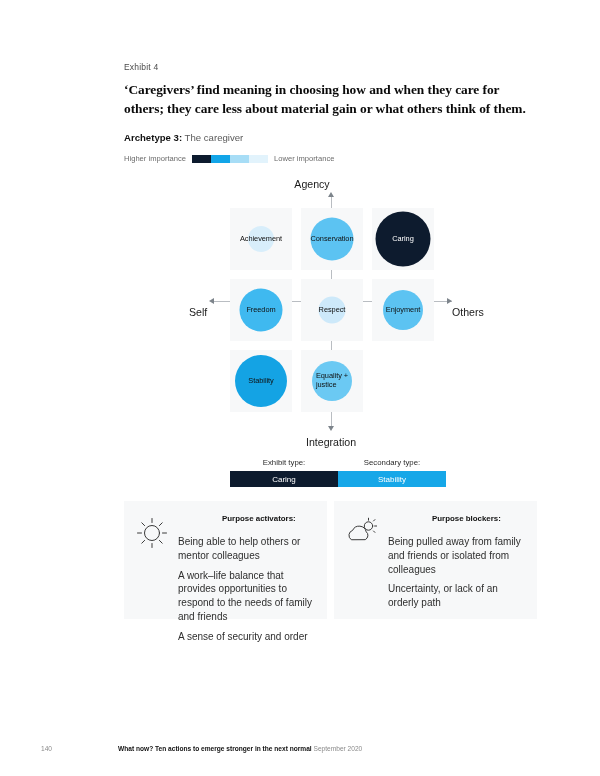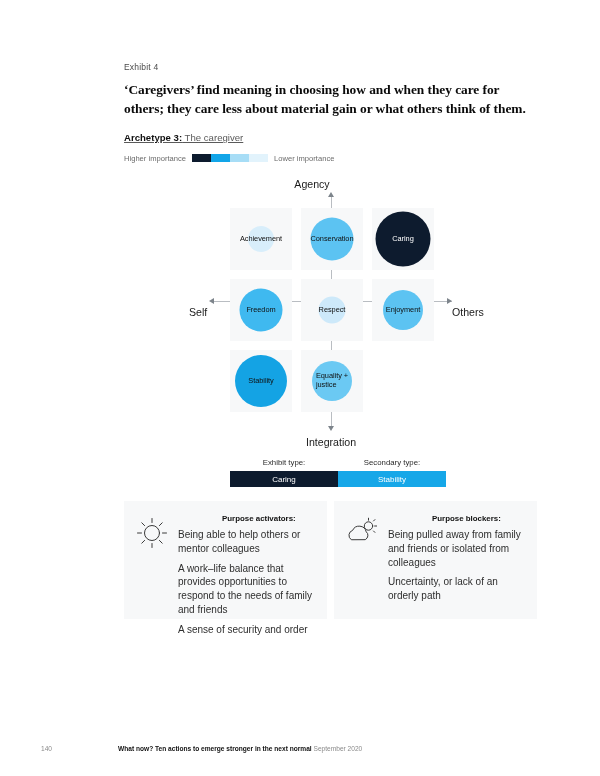--- a/index.html
+++ b/index.html
@@ -18,28 +18,28 @@
     font-size: 8.5px; color: #4a4a4a; letter-spacing: .2px;
   }
   .headline {
     position: absolute; left: 124px; top: 80px; width: 410px;
     font-family: "Liberation Serif", serif;
     font-size: 13.4px; font-weight: 700; line-height: 1.42;
     color: #0a0a0a; letter-spacing: -.05px;
   }
   .archetype {
     position: absolute; left: 124px; top: 132px;
-    font-size: 9.6px; color: #5a5a5a; text-decoration: underline;
+    font-size: 9.6px; color: #5a5a5a;
   }
   .archetype b { color: #111; font-weight: 700; }
 
   
   .legend {
     position: absolute; left: 124px; top: 154px;
-    display: flex; gap: 6px;
+    display: flex; align-items: center; gap: 6px;
   }
   .legend-text { font-size: 7.6px; color: #6b6b6b; }
   .legend-bar { display: flex; height: 8px; width: 76px; }
   .legend-seg { flex: 1 1 auto; height: 8px; }
 
   
   .matrix { position: absolute; left: 0; top: 170px; width: 600px; height: 290px; }
   .axis-label {
     position: absolute; font-size: 10.6px; color: #1a1a1a; white-space: nowrap;
   }
@@ -113,21 +113,21 @@
   .panel {
     width: 203px; height: 118px;
     background: #f7f8f9;
     padding: 13px 12px 10px 11px;
     display: flex; gap: 9px;
   }
   .panel-icon { width: 34px; flex: 0 0 34px; padding-top: 2px; }
   .panel-body { flex: 1 1 auto; }
   .panel-title {
     font-size: 7.9px; font-weight: 700; color: #111;
-    margin-bottom: 5px;
+    margin-bottom: 12px;
     padding-left: 44px;
   }
   .panel-item {
     font-size: 10px; line-height: 1.38; color: #2e2e2e;
     margin-bottom: 6px;
   }
 
   
   .footer { position: absolute; left: 0; top: 745px; width: 600px; }
   .folio {

